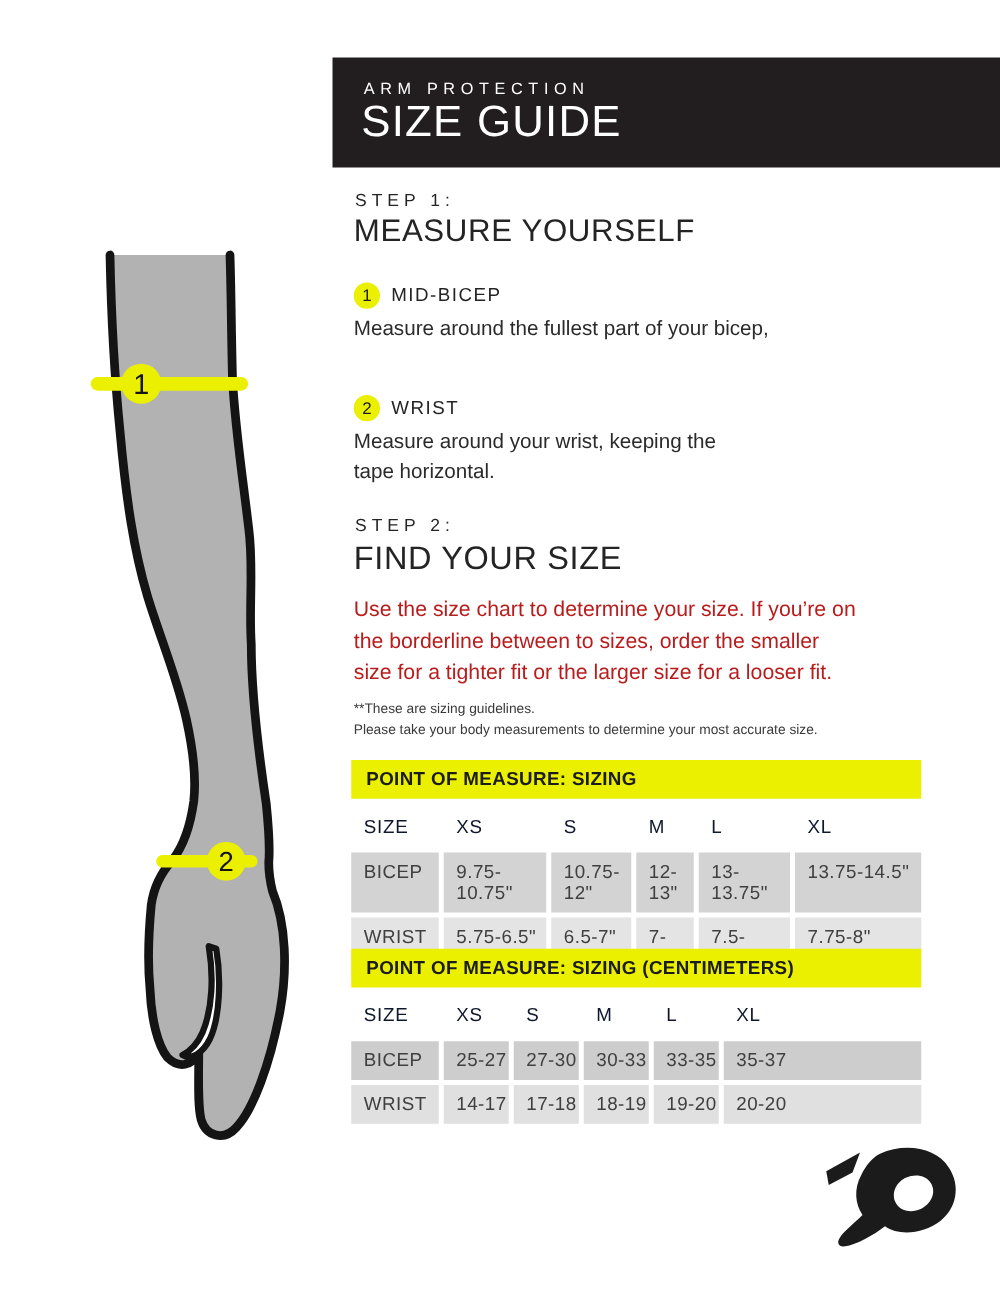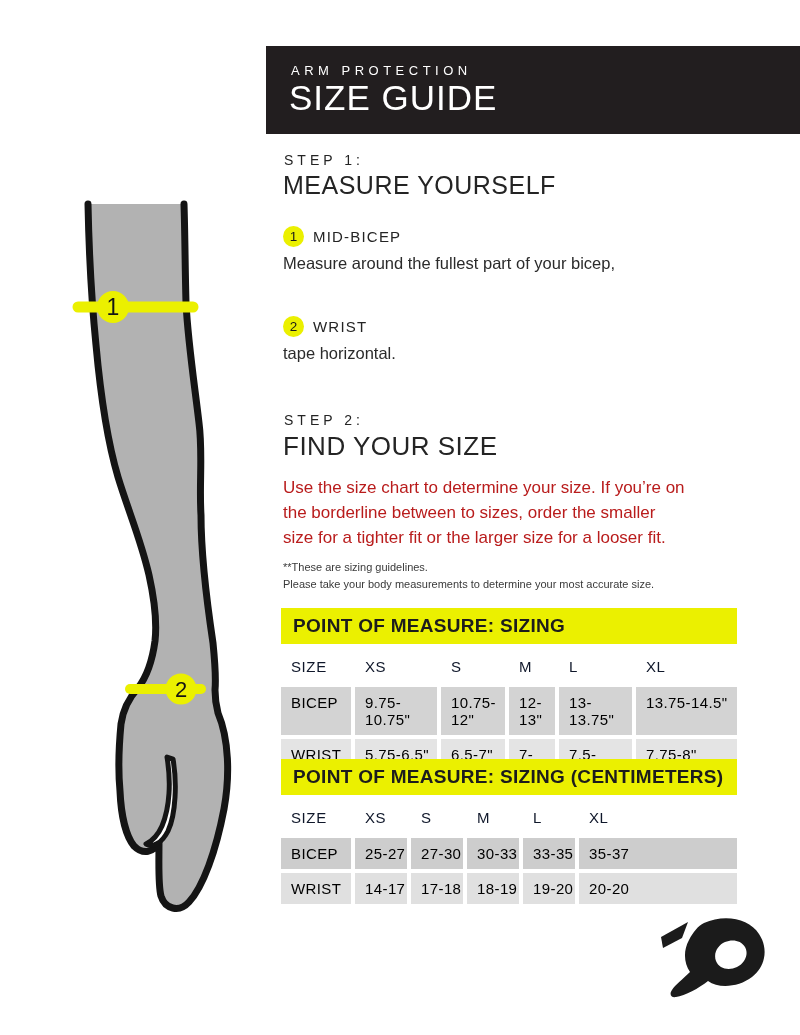--- a/index.html
+++ b/index.html
@@ -33,30 +33,30 @@
     font-size:13.5px;color:#1a1a1a;flex:0 0 auto;
   }
   .item-label{font-size:15px;letter-spacing:1.2px;color:#242424;}
   .body-text{font-size:16.5px;line-height:24px;color:#2b2b2b;}
   .body-text2{font-size:17px;line-height:25px;color:#b91c1c;}
   .fine-print{font-size:11px;line-height:1.55;color:#3a3a3a;}
 
   
   .sizes-table{position:absolute;left:281px;width:456px;}
   .t-title{
-    background:#ebf000;color:#1c1c1c;font-size:19px;font-weight:bold;
+    background:#ebf000;color:#1c1c1c;font-size:15px;font-weight:bold;
     letter-spacing:.3px;padding:7px 0 7px 12px;
   }
   .t-grid{display:grid;column-gap:4px;}
   .cols-a{grid-template-columns:70px 82px 64px 46px 73px 1fr;}
   .cols-b{grid-template-columns:70px 52px 52px 52px 52px 1fr;}
   .t-head{padding:14px 0 12px 0;}
   .t-head span{padding-left:10px;font-size:15px;letter-spacing:.6px;color:#0f172a;}
   .t-row{margin-bottom:4px;}
-  .t-row .cell{padding:7px 0 7px 10px;font-size:15px;letter-spacing:.4px;color:#000000;}
+  .t-row .cell{padding:7px 0 7px 10px;font-size:15px;letter-spacing:.4px;color:#404040;}
   .row-dark .cell{background:#d3d3d3;}
   .row-light .cell{background:#e4e4e4;}
   .t2 .row-dark .cell{background:#cdcdcd;}
   .t2 .row-light .cell{background:#e0e0e0;}
 
   
   .arm-figure{position:absolute;left:55px;top:185px;width:185px;height:730px;}
   .logo{position:absolute;left:648px;top:913px;width:130px;height:95px;}
   svg text{font-family:"Liberation Sans","DejaVu Sans",sans-serif;}
 </style>
@@ -125,20 +125,21 @@
 </div>
 <div class="abs body-text" style="left:283px;top:251px;width:420px;">
   <div>Measure around the fullest part of your bicep,</div>
 </div>
 
 <div class="abs measure-item" style="left:283px;top:316px;">
   <span class="num-chip">2</span>
   <span class="item-label">WRIST</span>
 </div>
 <div class="abs body-text" style="left:283px;top:341px;width:420px;">
+  <div>Measure around your wrist, keeping the</div>
   <div>tape horizontal.</div>
 </div>
 
 <div class="abs kicker" style="left:284px;top:412px;">STEP 2:</div>
 <div class="abs sec-title" style="left:283px;top:431px;font-size:26px;">FIND YOUR SIZE</div>
 
 <div class="abs body-text2" style="left:283px;top:475px;width:480px;">
   <div>Use the size chart to determine your size. If you’re on</div>
   <div>the borderline between to sizes, order the smaller</div>
   <div>size for a tighter fit or the larger size for a looser fit.</div>

